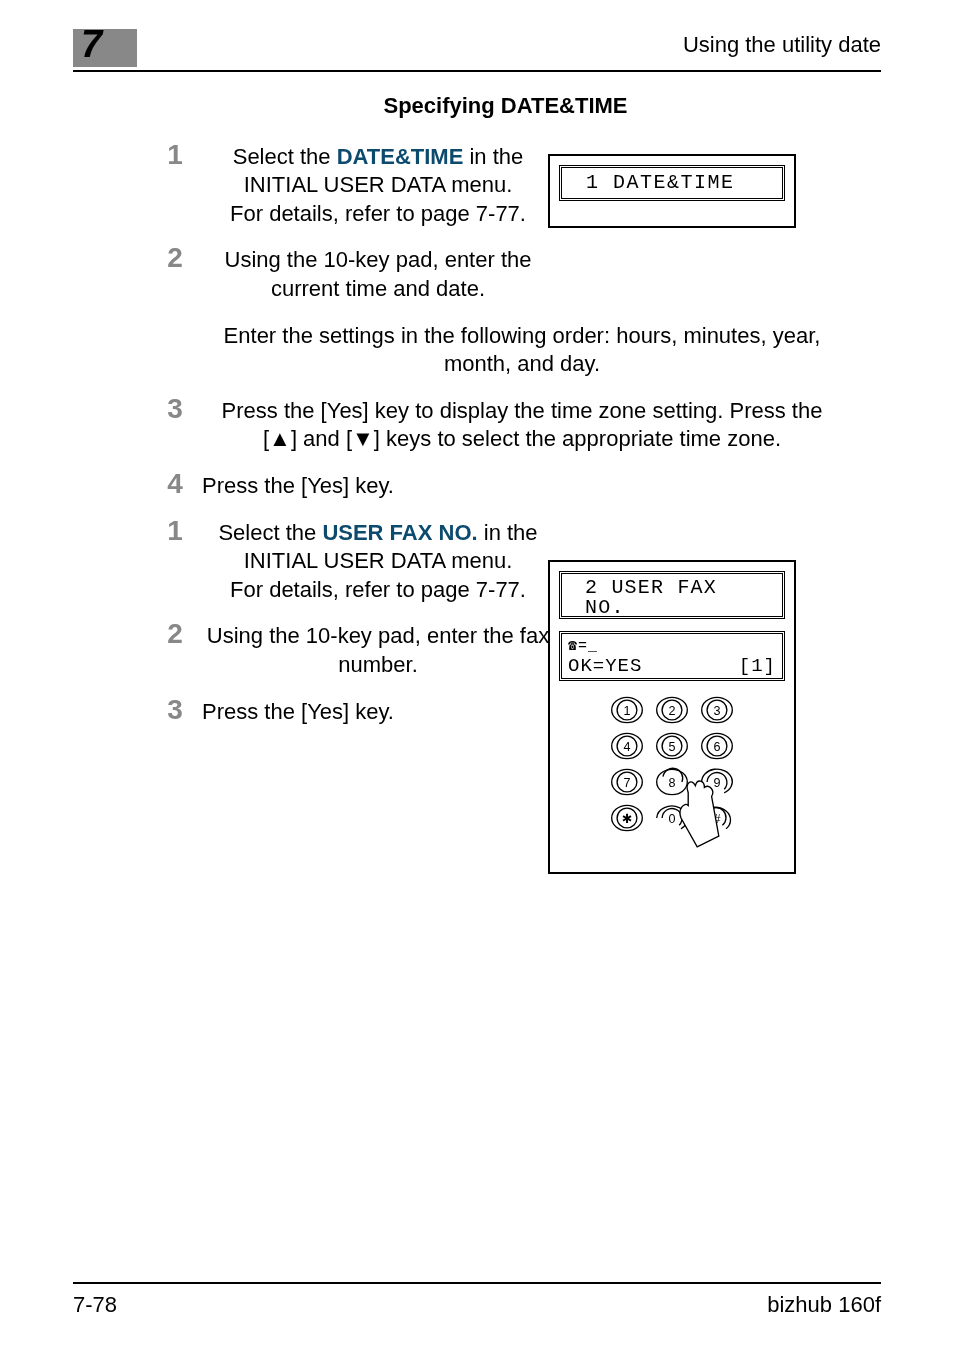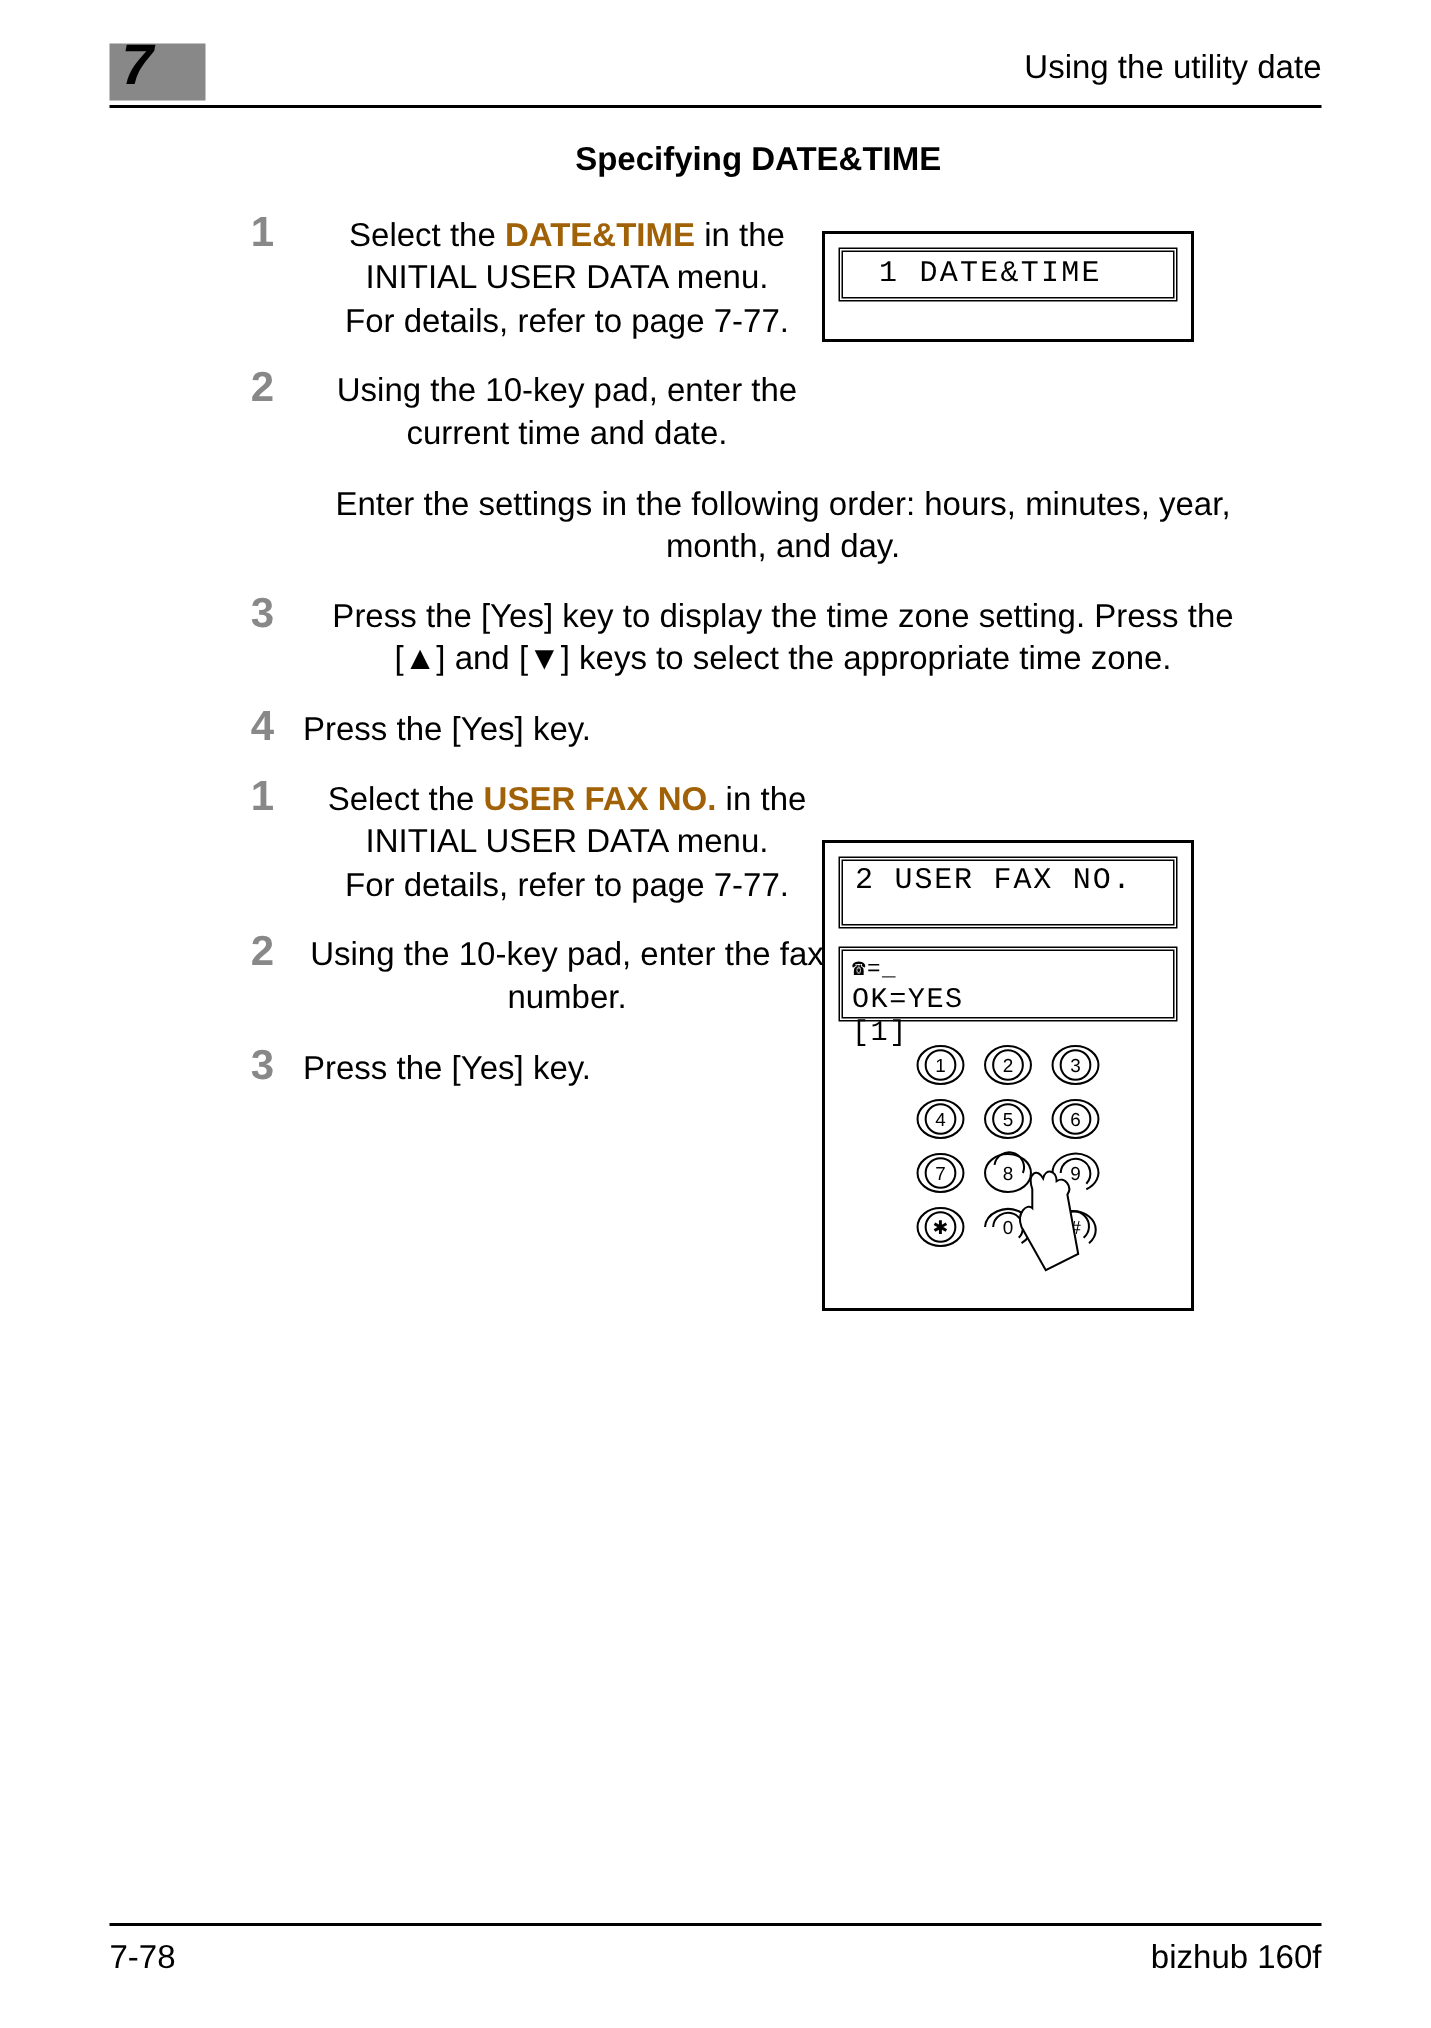--- a/index.html
+++ b/index.html
@@ -84,21 +84,21 @@
     width: 54px;
     flex: none;
     line-height: 1.0;
     margin-top: -2px;
   }
   .step .body {
     max-width: 352px; 
   }
   .step .body .bold-inline {
     font-weight: 700;
-    color: #a16207;
+    color: #0c4a6e;
   }
 
   .step.wide .body { max-width: 640px; }
 
   
   .lcd-outer1 {
     position: absolute;
     left: 548px;
     top: 154px;
     width: 248px;
@@ -134,38 +134,38 @@
     position: absolute;
     left: 9px;
     top: 9px;
     right: 9px;
     height: 48px;
     border: 3px double #000;
     box-sizing: border-box;
     font-family: "Courier New", monospace;
     font-size: 20px;
     letter-spacing: 1.2px;
-    padding: 4px 8px;
+    padding: 4px 23px;
     line-height: 1.0;
   }
   .panel2 .disp2 {
     position: absolute;
     left: 9px;
     top: 69px;
     right: 9px;
     height: 50px;
     border: 3px double #000;
     box-sizing: border-box;
     font-family: "Courier New", monospace;
     font-size: 19px;
     letter-spacing: 1.0px;
     padding: 2px 6px;
   }
   .panel2 .disp2 .l1 { font-size: 15px; }
-  .panel2 .disp2 .l2 { display: flex; justify-content: flex-end; flex-direction: column; }
+  .panel2 .disp2 .l2 { display: flex; justify-content: space-between; }
 
   .keypad {
     position: absolute;
     left: 0; right: 0;
     top: 130px;
     text-align: center;
   }
   .keypad svg {
     display: block;
     margin: 0 auto;

